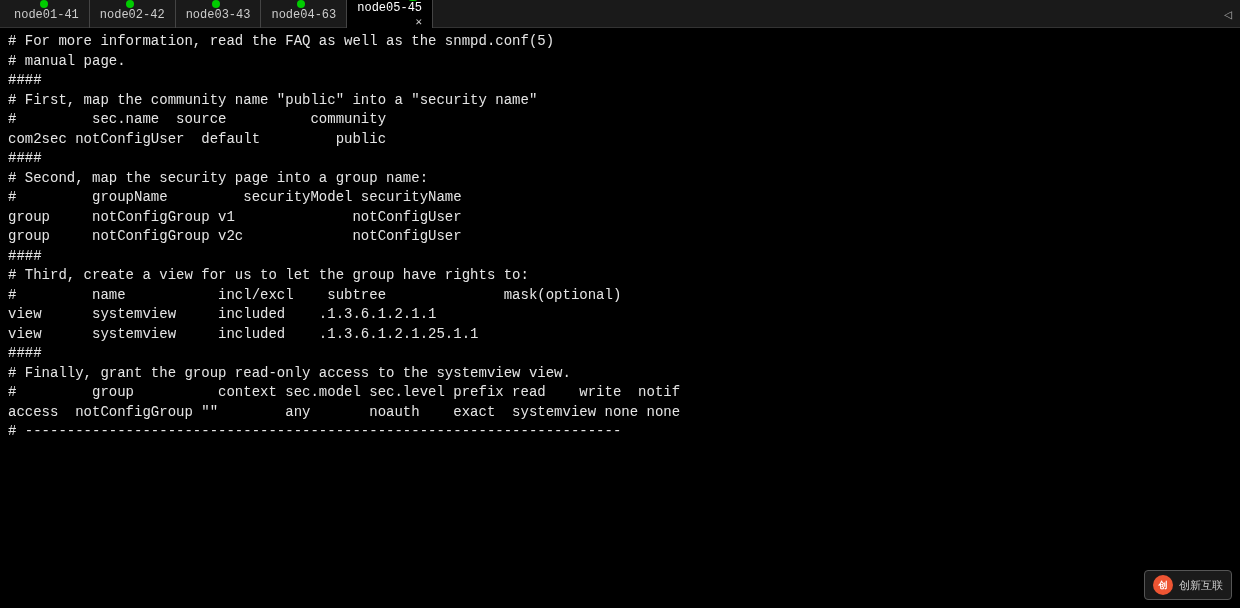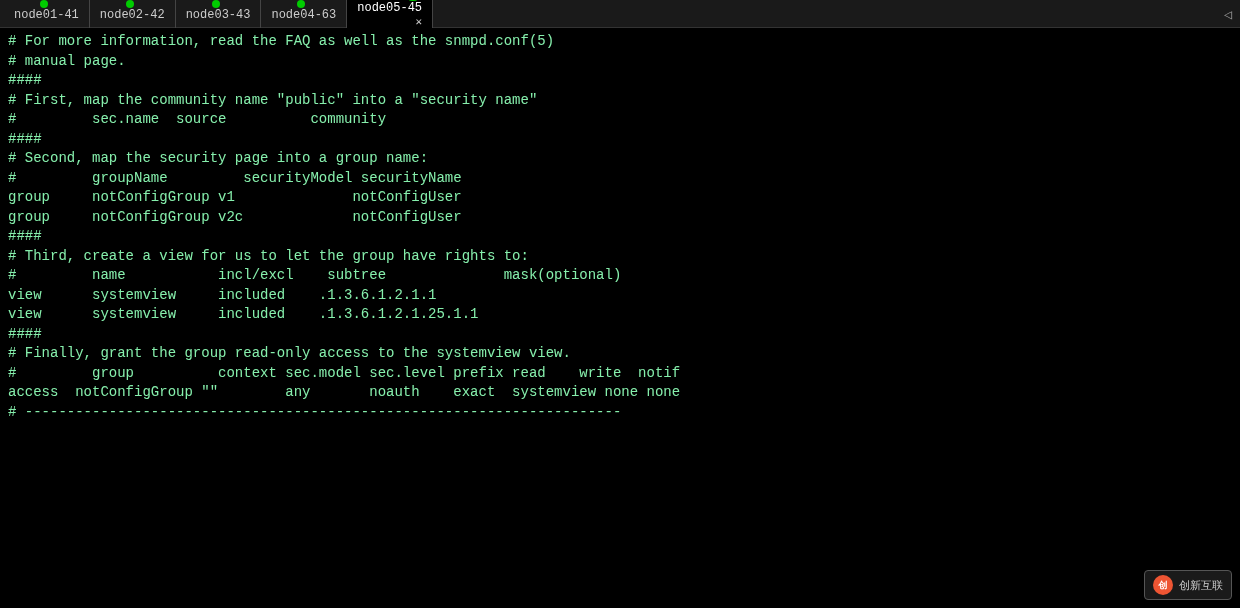--- a/index.html
+++ b/index.html
@@ -67,21 +67,21 @@
     .content-area {
       background: #000;
       padding: 4px 8px;
       overflow: hidden;
       height: calc(608px - 28px);
       position: relative;
     }
     .code-line {
       line-height: 19.5px;
       white-space: pre;
-      color: #86efac;
+      color: #e5e5e5;
       font-size: 14px;
     }
     .watermark {
       position: absolute;
       bottom: 8px;
       right: 8px;
       background: rgba(30,30,30,0.85);
       border: 1px solid #555;
       padding: 4px 8px;
       border-radius: 4px;
@@ -136,20 +136,21 @@
 
 <div class="content-area">
 
   <div class="code-line"># For more information, read the FAQ as well as the snmpd.conf(5)</div>
     <div class="code-line"># manual page.</div>
     <div class="code-line"></div>
     <div class="code-line">####</div>
     <div class="code-line"># First, map the community name "public" into a "security name"</div>
     <div class="code-line"></div>
     <div class="code-line">#         sec.name  source          community</div>
+    <div class="code-line">com2sec notConfigUser  default         public</div>
     <div class="code-line"></div>
     <div class="code-line">####</div>
     <div class="code-line"># Second, map the security page into a group name:</div>
     <div class="code-line"></div>
     <div class="code-line">#         groupName         securityModel securityName</div>
     <div class="code-line">group     notConfigGroup v1              notConfigUser</div>
     <div class="code-line">group     notConfigGroup v2c             notConfigUser</div>
     <div class="code-line"></div>
     <div class="code-line">####</div>
     <div class="code-line"># Third, create a view for us to let the group have rights to:</div>

